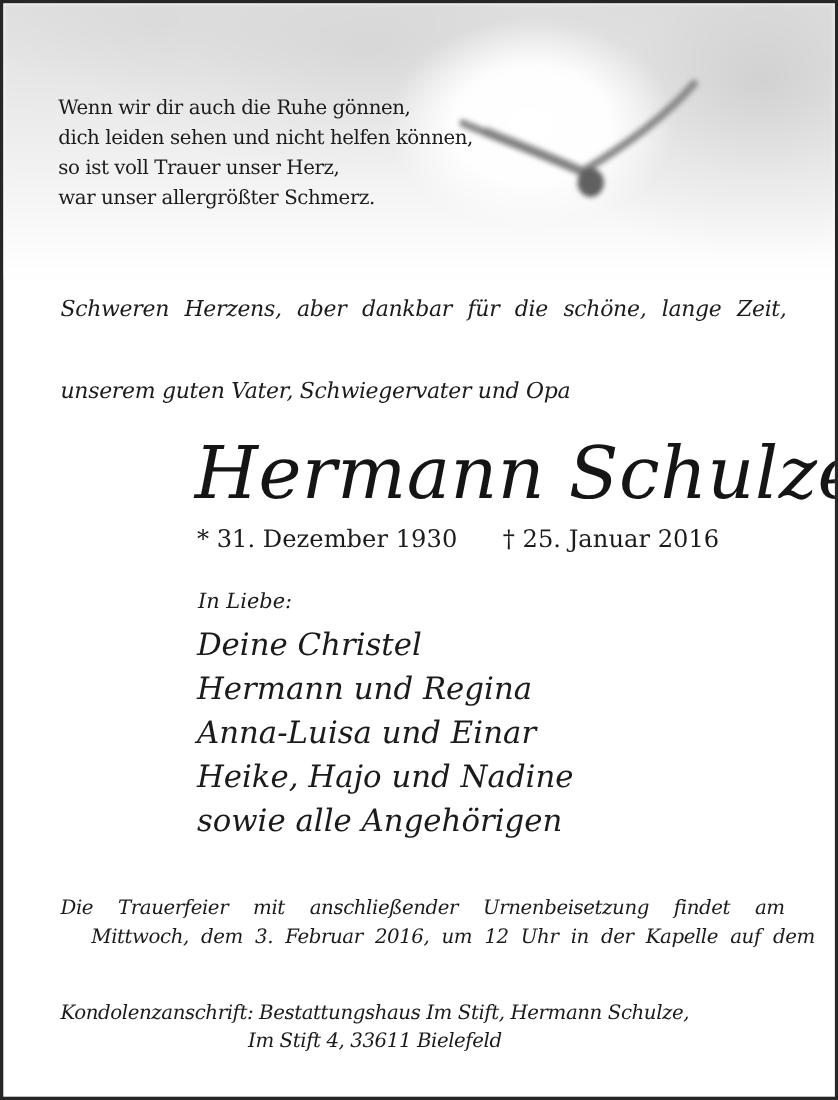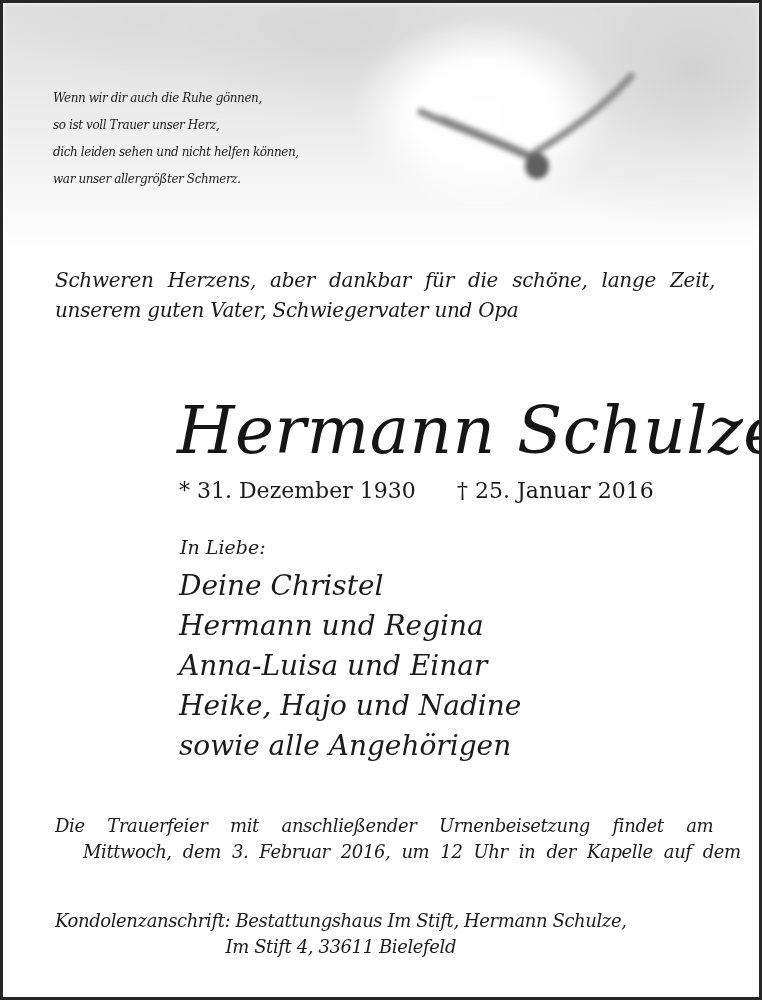--- a/index.html
+++ b/index.html
@@ -22,32 +22,32 @@
       radial-gradient(ellipse 220px 160px at 690px 70px, rgba(200,200,200,0.7) 0%, rgba(215,215,215,0.35) 55%, rgba(255,255,255,0) 100%),
       radial-gradient(ellipse 240px 90px at 140px 20px, rgba(215,215,215,0.6) 0%, rgba(230,230,230,0.2) 70%, rgba(255,255,255,0) 100%),
       linear-gradient(to bottom, #dedede 0%, #e8e8e8 30%, #f3f3f3 65%, #ffffff 100%);
     filter: blur(2px);
   }
   .bird { position: absolute; left: 400px; top: 55px; width: 250px; height: 140px; }
   .bird svg { filter: blur(2.4px); }
 
   .poem {
     position: absolute; left: 50px; top: 82px;
-    font-style: italic; font-size: 12px; line-height: 27px;
+    font-size: 18px; line-height: 27px;
     letter-spacing: -0.4px;
   }
   .poem div { white-space: nowrap; }
 
   .intro {
     position: absolute; left: 52px; top: 262px; width: 660px;
     font-style: italic; font-size: 20px; line-height: 30px;
     text-align: justify; letter-spacing: -0.3px;
   }
   .intro .line { display: block; text-align: justify; text-align-last: justify; white-space: nowrap; }
-  .intro .line.last { text-align-last: left; }
+  .intro .line.last { text-align-last: left; margin-top: 45px; }
 
   .name {
     position: absolute; left: 174px; top: 388px;
     font-style: italic; font-size: 66px; line-height: 80px;
     white-space: nowrap; letter-spacing: 0.5px; color: #151515;
   }
   .dates {
     position: absolute; left: 176px; top: 474px;
     font-size: 22px; line-height: 28px; white-space: nowrap;
   }
@@ -88,22 +88,22 @@
   <div class="bird">
     <svg width="250" height="140" viewBox="0 0 250 140" xmlns="http://www.w3.org/2000/svg">
       <path d="M18 54 C 50 68, 90 82, 126 98 C 160 78, 200 50, 228 18" fill="none" stroke="#8a8a8a" stroke-width="7" stroke-linecap="round"></path>
       <path d="M40 62 C 70 74, 100 86, 126 98" fill="none" stroke="#7a7a7a" stroke-width="9" stroke-linecap="round" opacity="0.6"></path>
       <ellipse cx="134" cy="108" rx="12" ry="13" fill="#606060"></ellipse>
     </svg>
   </div>
 
   <div class="poem">
     <div>Wenn wir dir auch die Ruhe gönnen,</div>
+    <div>dich leiden sehen und nicht helfen können,</div>
     <div>so ist voll Trauer unser Herz,</div>
-    <div>dich leiden sehen und nicht helfen können,</div>
     <div>war unser allergrößter Schmerz.</div>
   </div>
 
   <div class="intro">
     <span class="line" style="white-space: nowrap; display: block; word-spacing: 8px;">Schweren Herzens, aber dankbar für die schöne, lange Zeit,</span>
     <span class="line last">unserem guten Vater, Schwiegervater und Opa</span>
   </div>
 
   <div class="name">Hermann Schulze</div>
 

